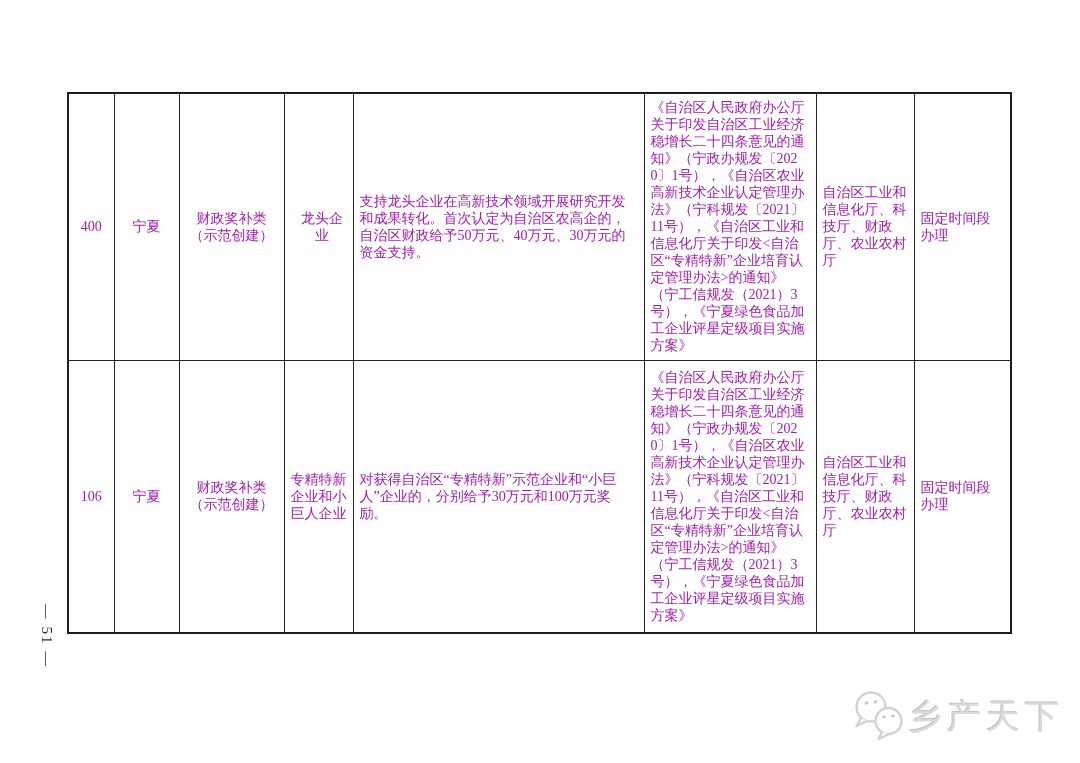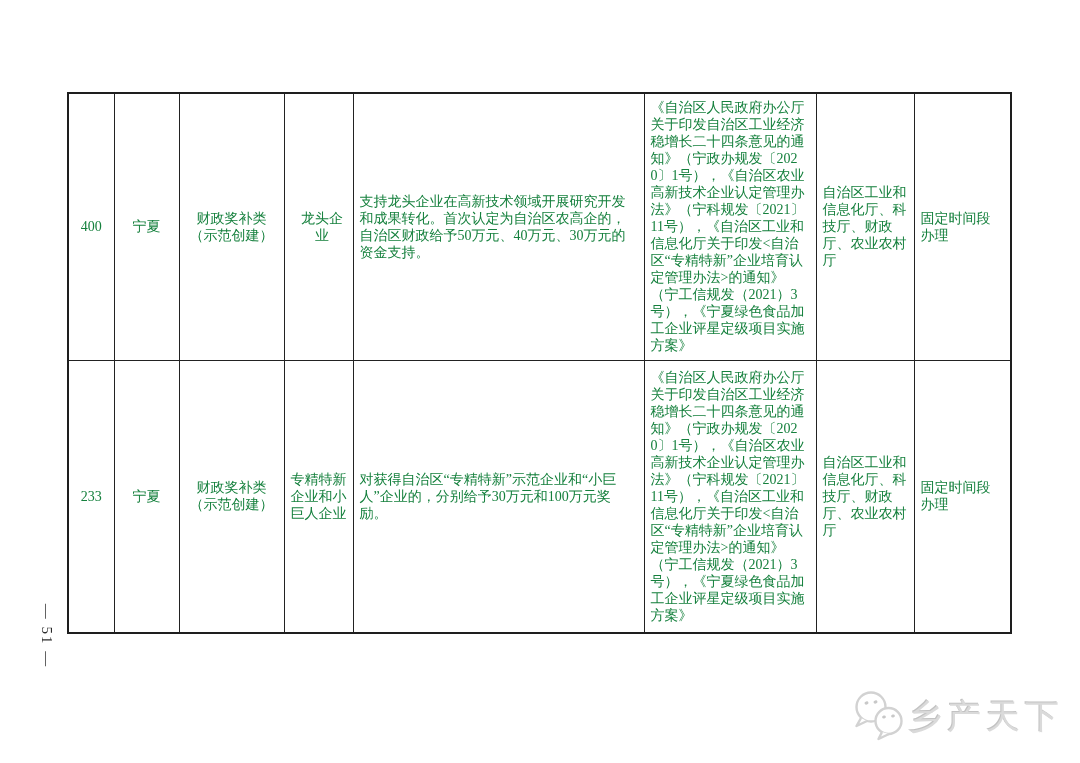--- a/index.html
+++ b/index.html
@@ -12,21 +12,21 @@
   
   table.policy-table{
     position:absolute;left:67px;top:92px;width:943px;
     border-collapse:collapse;table-layout:fixed;background:#fff;
     border:2.5px solid #1e1e1e;
   }
   table.policy-table td{
     border:1.6px solid #222222;
     vertical-align:middle;
     font-size:14px;line-height:17px;
-    color:#15803d;
+    color:#a21caf;
     word-break:break-all;
     padding:2px 6px;
   }
   tr.row-200{height:267px;}
   tr.row-201{height:273px;}
 
   td.c-num,td.c-region{text-align:center;font-size:15px;}
   td.c-cat{text-align:center;font-size:14px;line-height:19px;margin-left:25px;}
   td.c-cat .pre{white-space:pre-line;}
   td.c-type{font-size:14px;line-height:18px;padding:2px 4px;}
@@ -89,21 +89,21 @@
             <div>《自治区人民政府办公厅关于印发自治区工业经济稳增长二十四条意见的通知》（宁政办规发〔2020〕1号），《自治区农业高新技术企业认定管理办法》（宁科规发〔2021〕11号），《自治区工业和信息化厅关于印发&lt;自治区“专精特新”企业培育认定管理办法&gt;的通知》（宁工信规发（2021）3号），《宁夏绿色食品加工企业评星定级项目实施方案》</div>
           </td>
         <td class="c-dept">
             <div>自治区工业和信息化厅、科技厅、财政厅、农业农村厅</div>
           </td>
         <td class="c-handle">
             <div>固定时间段办理</div>
           </td>
       </tr>
       <tr class="row-201">
-        <td class="c-num"><span>233</span></td>
+        <td class="c-num"><span>106</span></td>
         <td class="c-region"><span>宁夏</span></td>
         <td class="c-cat">
             <div class="pre">财政奖补类
 （示范创建）</div>
           </td>
         <td class="c-type"><span>专精特新企业和小巨人企业</span></td>
         <td class="c-support">
             <div>对获得自治区“专精特新”示范企业和“小巨人”企业的，分别给予30万元和100万元奖励。</div>
           </td>
         <td class="c-policy">

